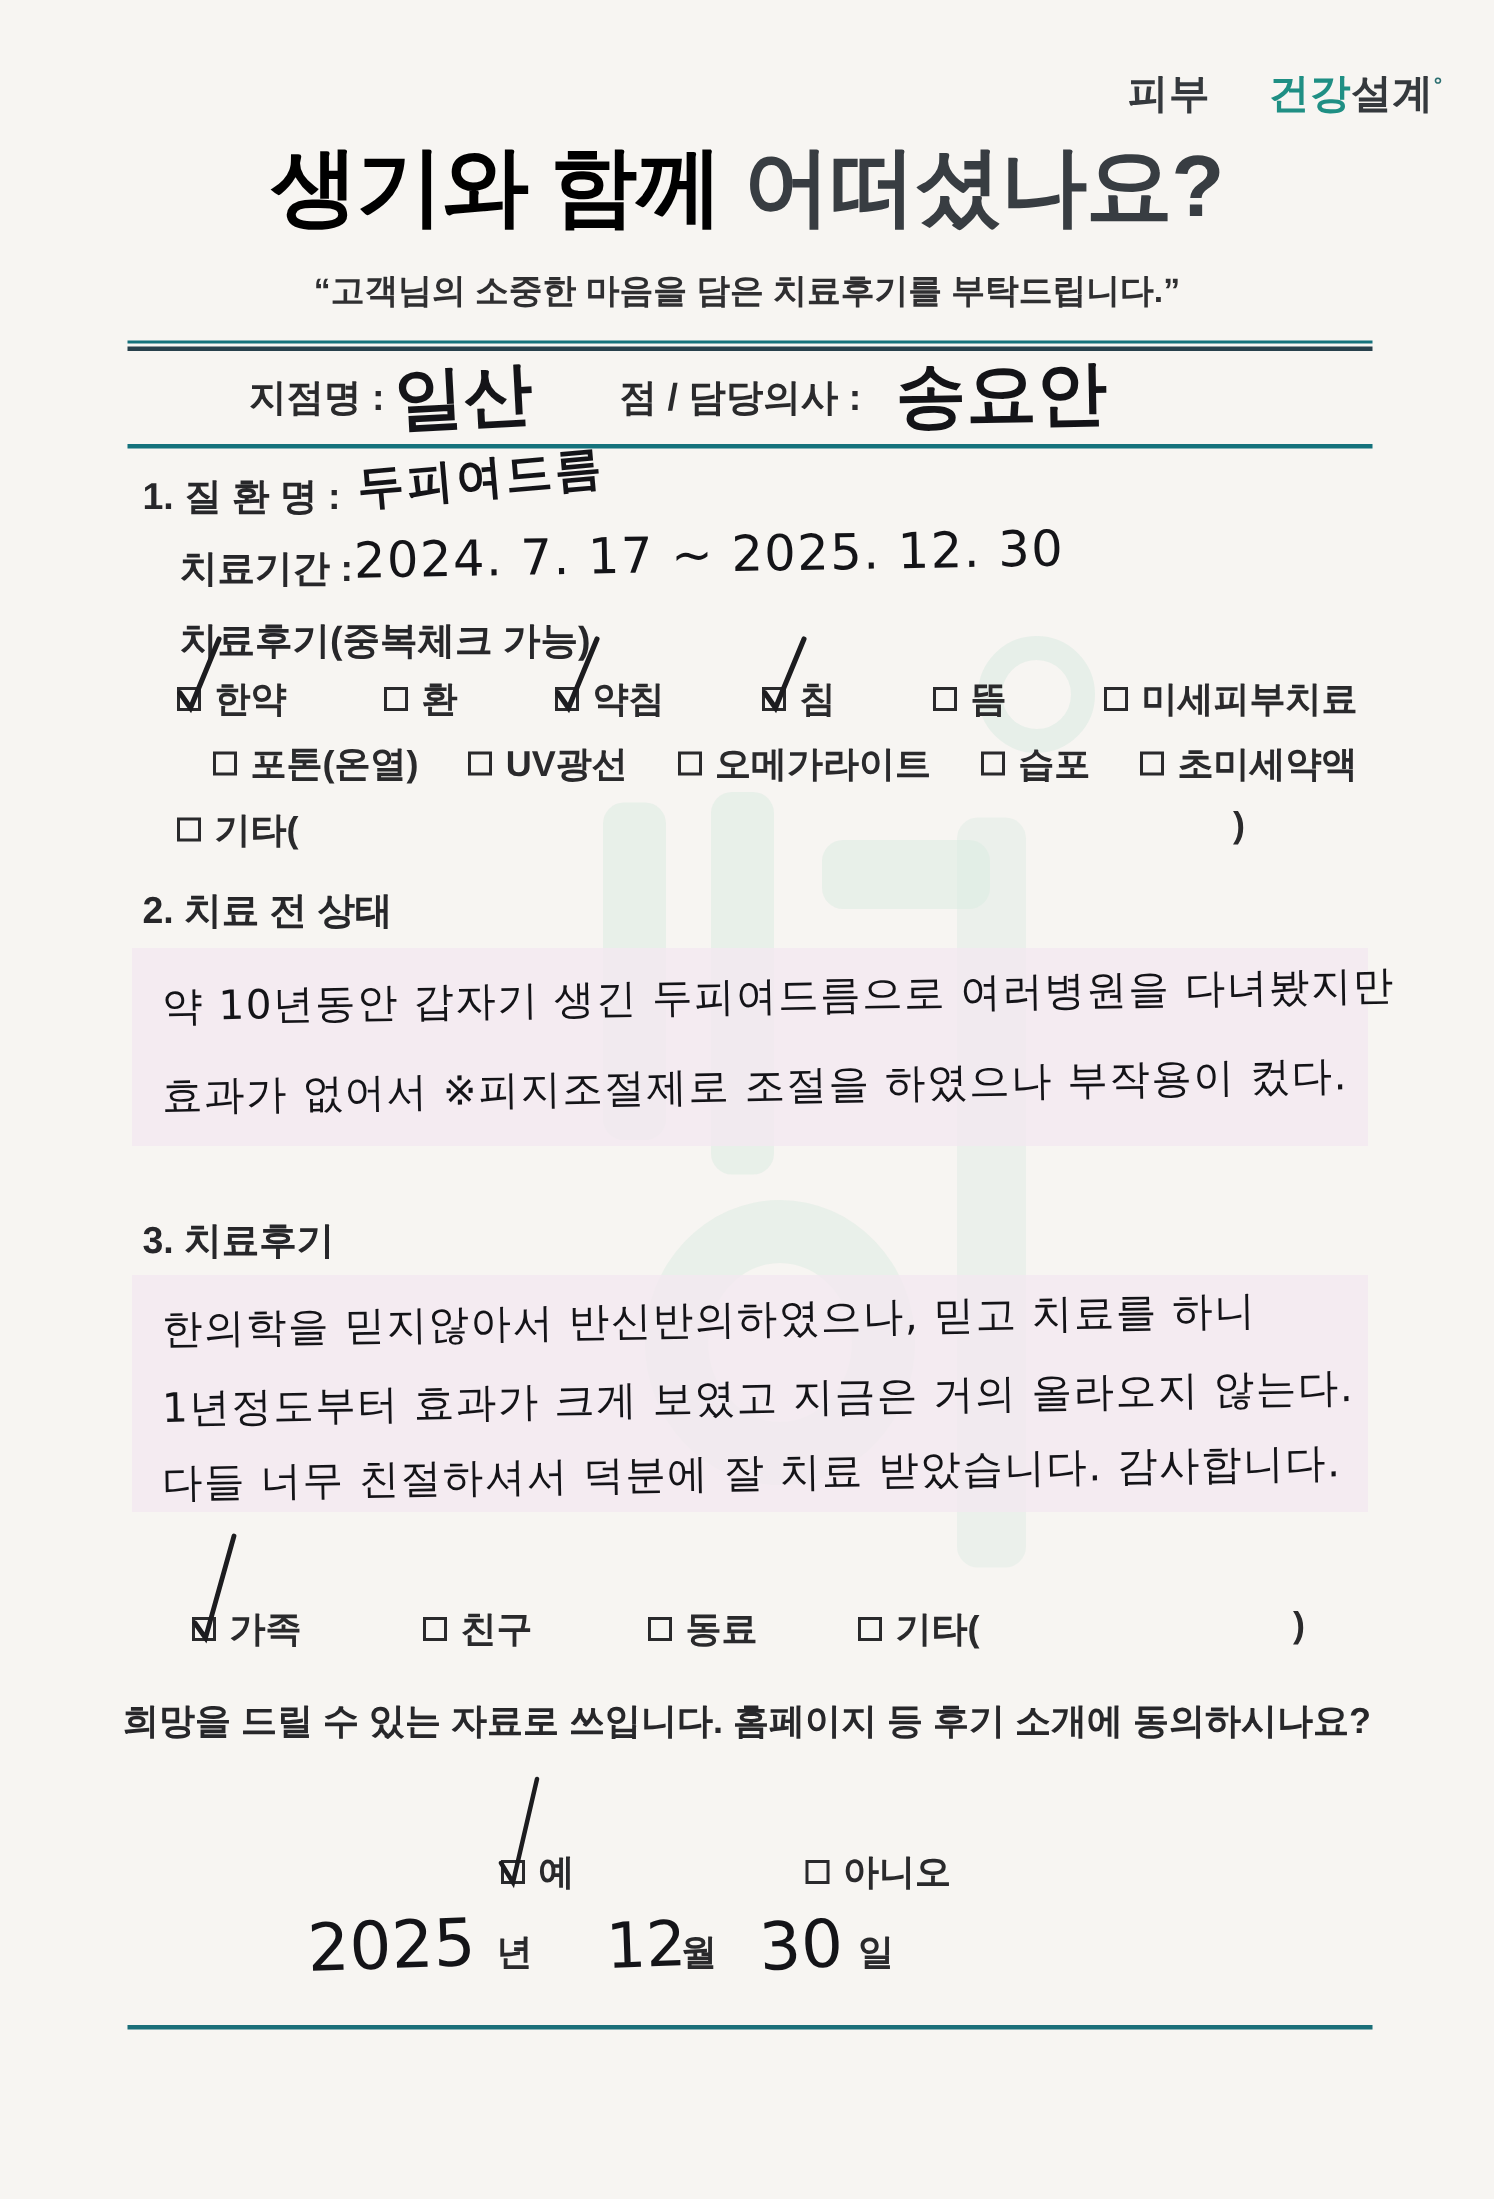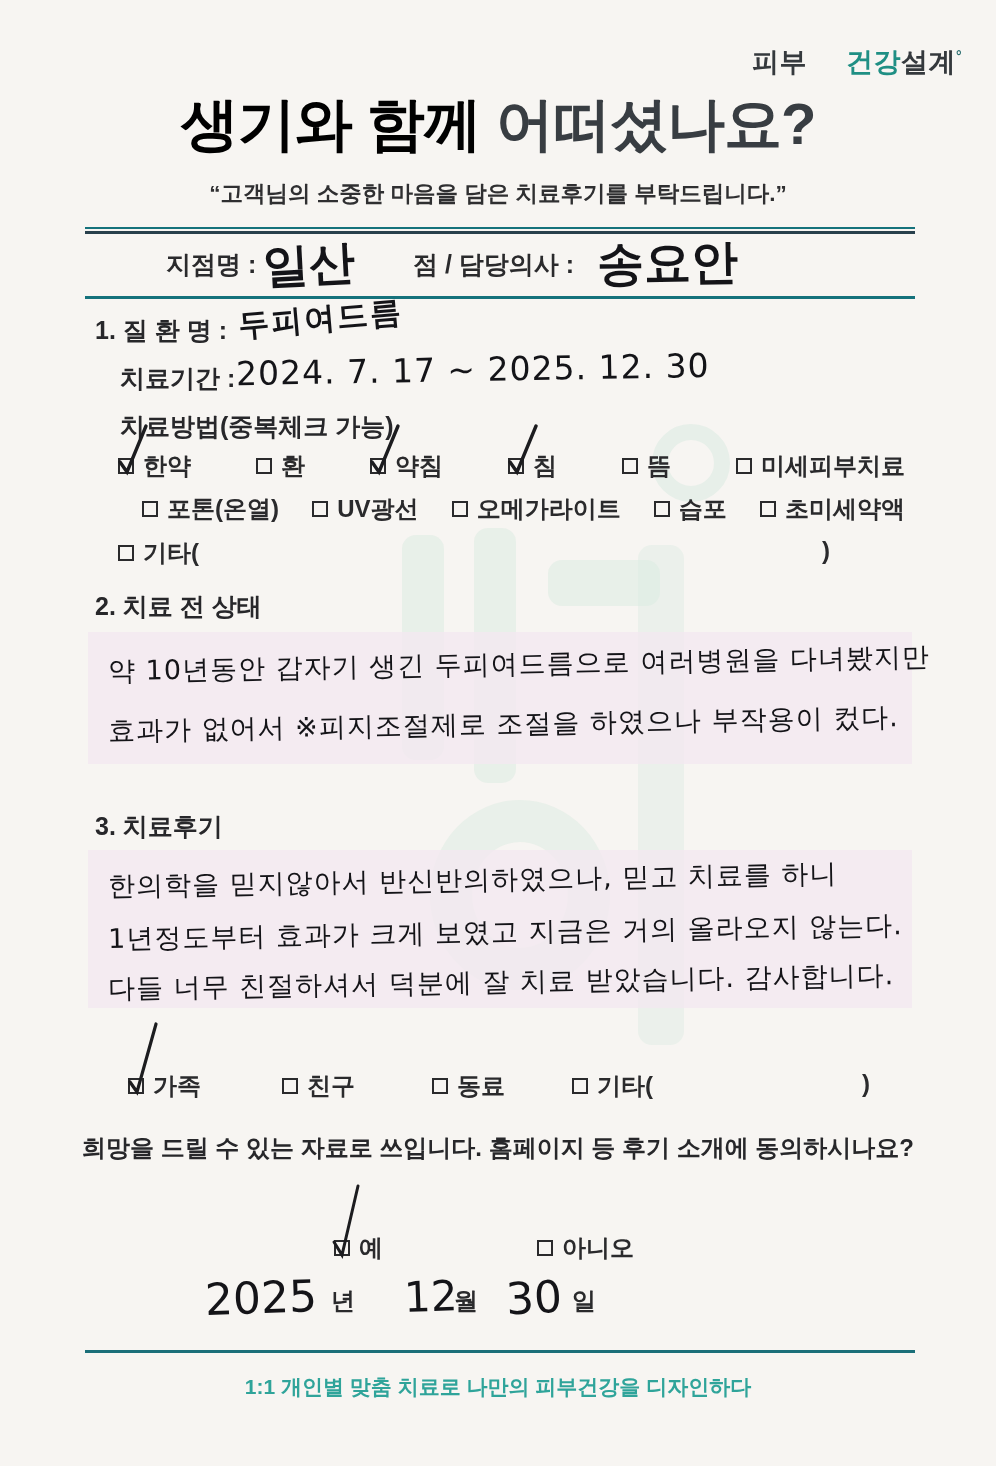--- a/index.html
+++ b/index.html
@@ -91,21 +91,21 @@
       <span class="lbl" style="left:280px; top:8px;">점 /  담당의사 :</span>
       <span class="hand" style="left:512px; top:-8px; font-size:47px; font-weight:700; transform:rotate(-1deg);">송요안</span>
     </div>
 
     <div class="heading" style="left:95px; top:314px;">1. 질 환 명 :</div>
     <span class="hand" style="left:238px; top:298px; font-size:31px; font-weight:700; transform:rotate(-5deg); letter-spacing:2px;">두피여드름</span>
 
     <div class="heading" style="left:120px; top:362px;">치료기간 :</div>
     <span class="hand" style="left:236px; top:350px; font-size:33px; transform:rotate(-1deg); letter-spacing:1px;">2024. 7. 17 ~ 2025. 12. 30</span>
 
-    <div class="heading" style="left:120px; top:410px;">치료방법(중복체크 가능)</div>
+    <div class="heading" style="left:120px; top:410px;">치료후기(중복체크 가능)</div>
 
     <div class="mrow" style="top:450px;">
       <span class="opt">
         <span class="cb checked">
             <svg viewBox="0 0 34 56">
               <path d="M4 40 L11 50 L30 4" fill="none" stroke="#1c1c1f" stroke-width="3.4" stroke-linecap="round"></path>
             </svg>
           </span>
         <span>한약</span>
       </span>
@@ -223,16 +223,15 @@
     </span>
 
     <span class="hand" style="left:205px; top:1272px; font-size:44px; transform:rotate(-2deg);">2025</span>
     <span class="plbl" style="left:331px; top:1285px;">년</span>
     <span class="hand" style="left:404px; top:1272px; font-size:42px; transform:rotate(-2deg);">12</span>
     <span class="plbl" style="left:454px; top:1285px;">월</span>
     <span class="hand" style="left:506px; top:1272px; font-size:44px; transform:rotate(-3deg);">30</span>
     <span class="plbl" style="left:572px; top:1285px;">일</span>
 
     <div class="footer-rule"></div>
-    <div class="tagline">1:1 개인별 맞춤 치료로 나만의 피부건강을 디자인하다</div>
 
   </div>
 </div>
 
 </body></html>

